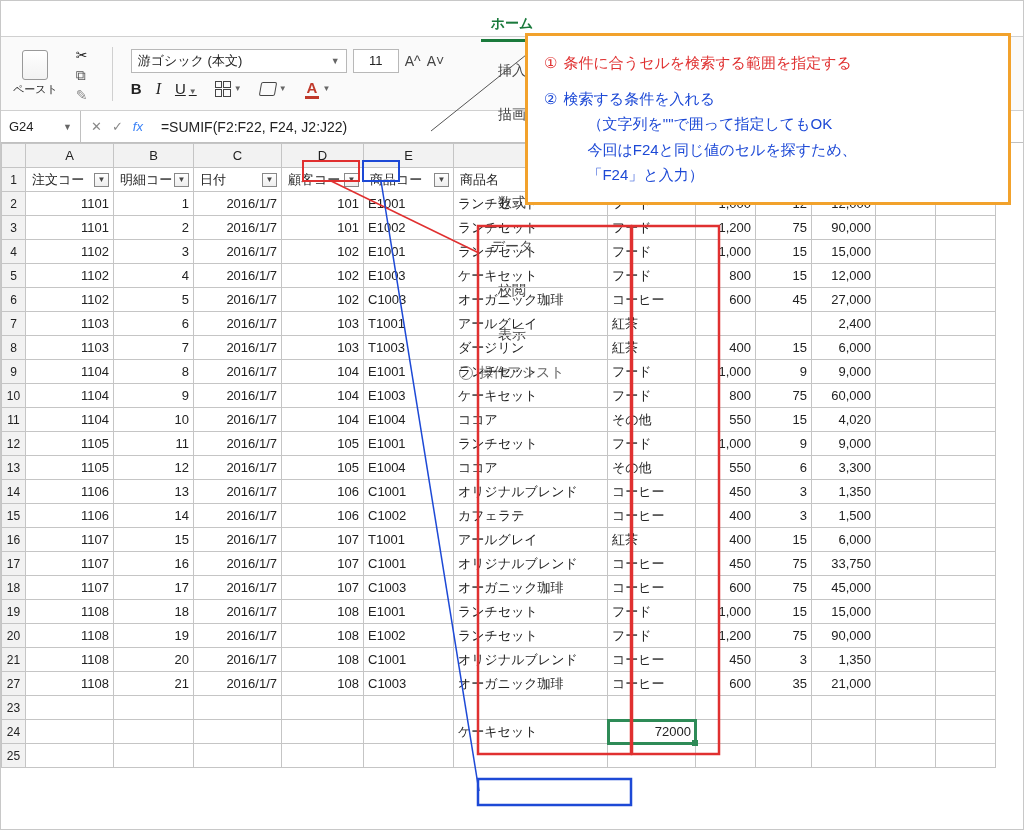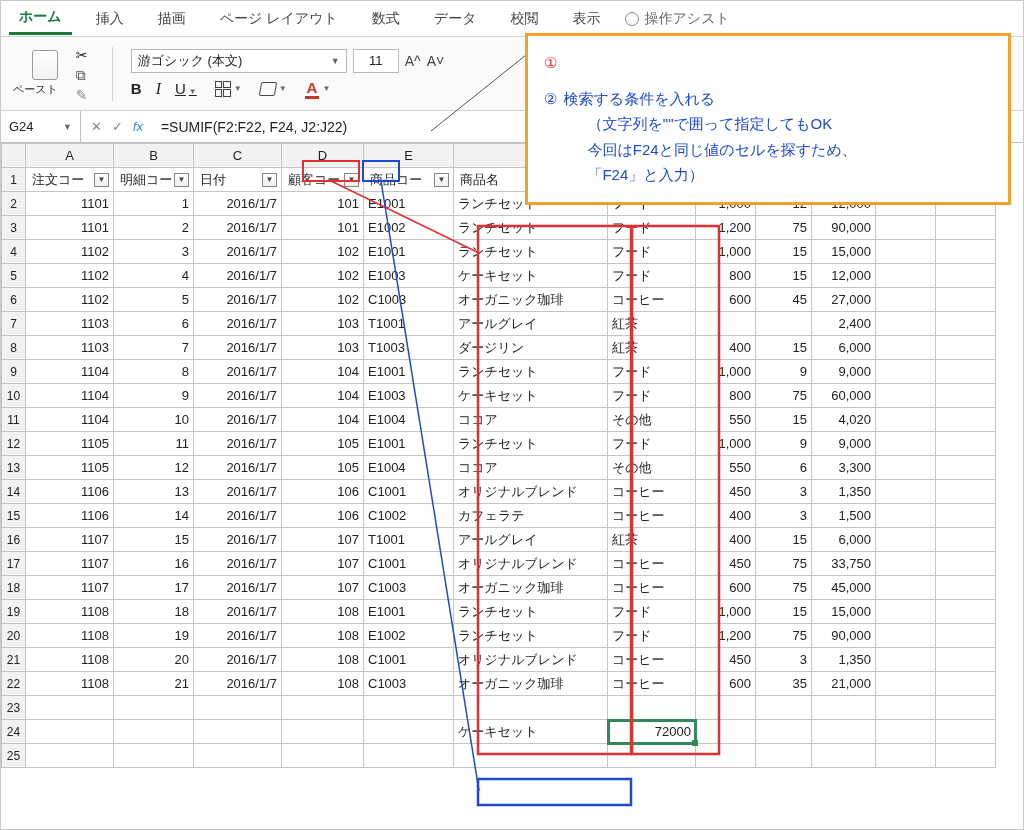--- a/index.html
+++ b/index.html
@@ -10,29 +10,29 @@
     background: #fff;
     color: #222;
     width: 1024px;
     height: 830px;
     overflow: hidden;
     position: relative;
     border: 1px solid #c8c8c8;
   }
 
   
-  .ribbon-tabs { display: flex; align-items: center; height: 36px; padding: 0 8px; border-bottom: 1px solid #d0d0d0; gap: 14px; }
+  .ribbon-tabs { display: flex; align-items: center; height: 36px; padding: 8px 8px; border-bottom: 1px solid #d0d0d0; gap: 14px; flex-direction: column; }
   .tab { padding: 6px 10px; font-size: 14px; color: #444; cursor: pointer; }
   .tab.home { font-weight: 700; color: #1a7a3c; border-bottom: 3px solid #1a7a3c; }
   .assist { display: flex; align-items: center; gap: 6px; color: #666; font-size: 14px; }
   .assist .bulb { width: 14px; height: 14px; border: 1.5px solid #888; border-radius: 50%; position: relative; }
 
   
   .ribbon-ctrl { display: flex; align-items: center; gap: 18px; height: 74px; padding: 6px 12px; border-bottom: 1px solid #d0d0d0; background: #fafafa; }
-  .paste-block { display: flex; flex-direction: column; align-items: flex-end; gap: 2px; }
+  .paste-block { display: flex; flex-direction: column; align-items: center; gap: 2px; }
   .paste-icn { width: 26px; height: 30px; border: 1px solid #999; border-radius: 3px; background: linear-gradient(#fff,#f2f2f2); position: relative; }
   .paste-lbl { font-size: 11px; }
   .clip-col { display: flex; flex-direction: column; gap: 6px; }
   .clip-col span { width: 18px; height: 14px; display: inline-block; }
   .cut::before { content: "✂"; font-size: 14px; }
   .copy::before { content: "⧉"; font-size: 14px; color: #555; }
   .brush::before { content: "✎"; font-size: 14px; color: #888; }
   .vr { width: 1px; height: 54px; background: #d0d0d0; }
   .font-block { display: flex; flex-direction: column; gap: 6px; }
   .font-row1 { display: flex; gap: 6px; align-items: center; }
@@ -191,20 +191,21 @@
 </div>
 
 <div class="num-labels">
   <span class="cn">①</span>
   <span class="cn" style="border-color:#1d49d6;color:#1d49d6">②</span>
 </div>
 
 <div class="callout">
   <b class="co1">
     <span>①</span>
+    <span>条件に合うセルを検索する範囲を指定する</span>
   </b>
   <b class="co2">
     <span>②</span>
     <span>
       <span>検索する条件を入れる</span>
       <span class="ind">（文字列を""で囲って指定してもOK</span>
       <span class="ind">今回はF24と同じ値のセルを探すため、</span>
       <span class="ind">「F24」と入力）</span>
     </span>
   </b>
@@ -604,21 +605,21 @@
           <td class="l">C1001</td>
           <td class="l">オリジナルブレンド</td>
           <td class="l">コーヒー</td>
           <td class="r">450</td>
           <td class="r">3</td>
           <td class="r">1,350</td>
           <td></td>
           <td></td>
         </tr>
         <tr>
-          <th class="rowh">22</th>
+          <th class="rowh">27</th>
           <td class="r">1108</td>
           <td class="r">21</td>
           <td class="r">2016/1/7</td>
           <td class="r">108</td>
           <td class="l">C1003</td>
           <td class="l">オーガニック珈琲</td>
           <td class="l">コーヒー</td>
           <td class="r">600</td>
           <td class="r">35</td>
           <td class="r">21,000</td>

